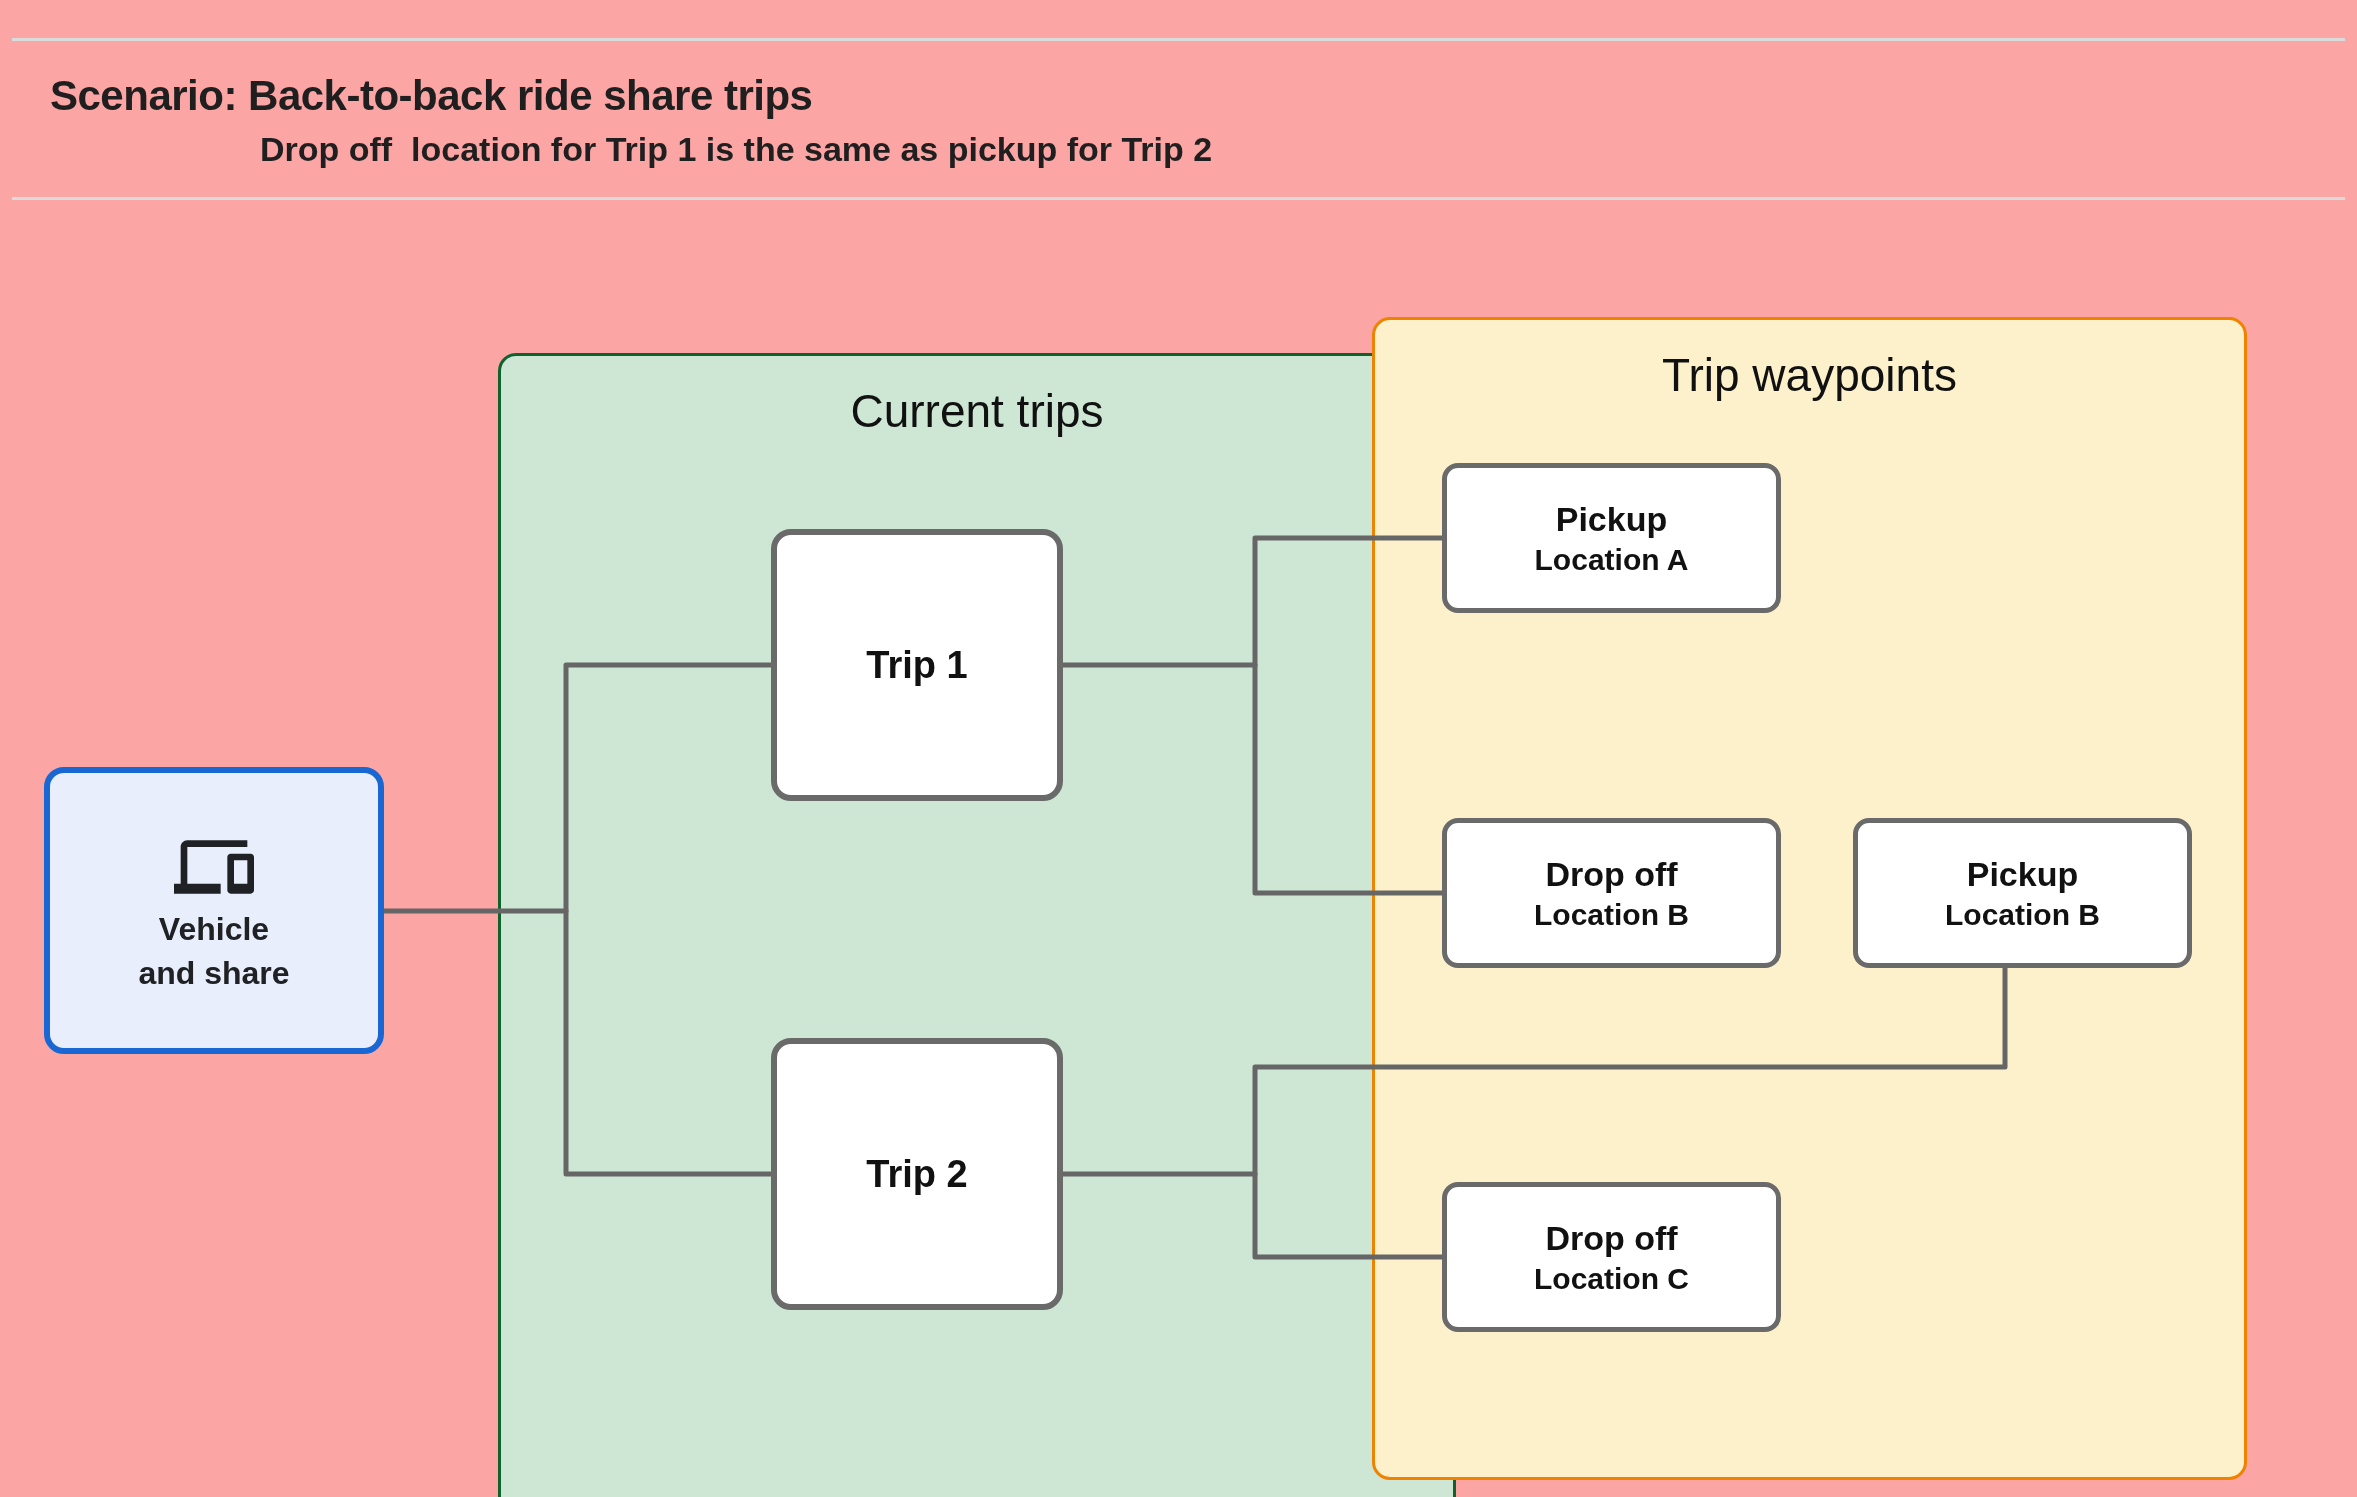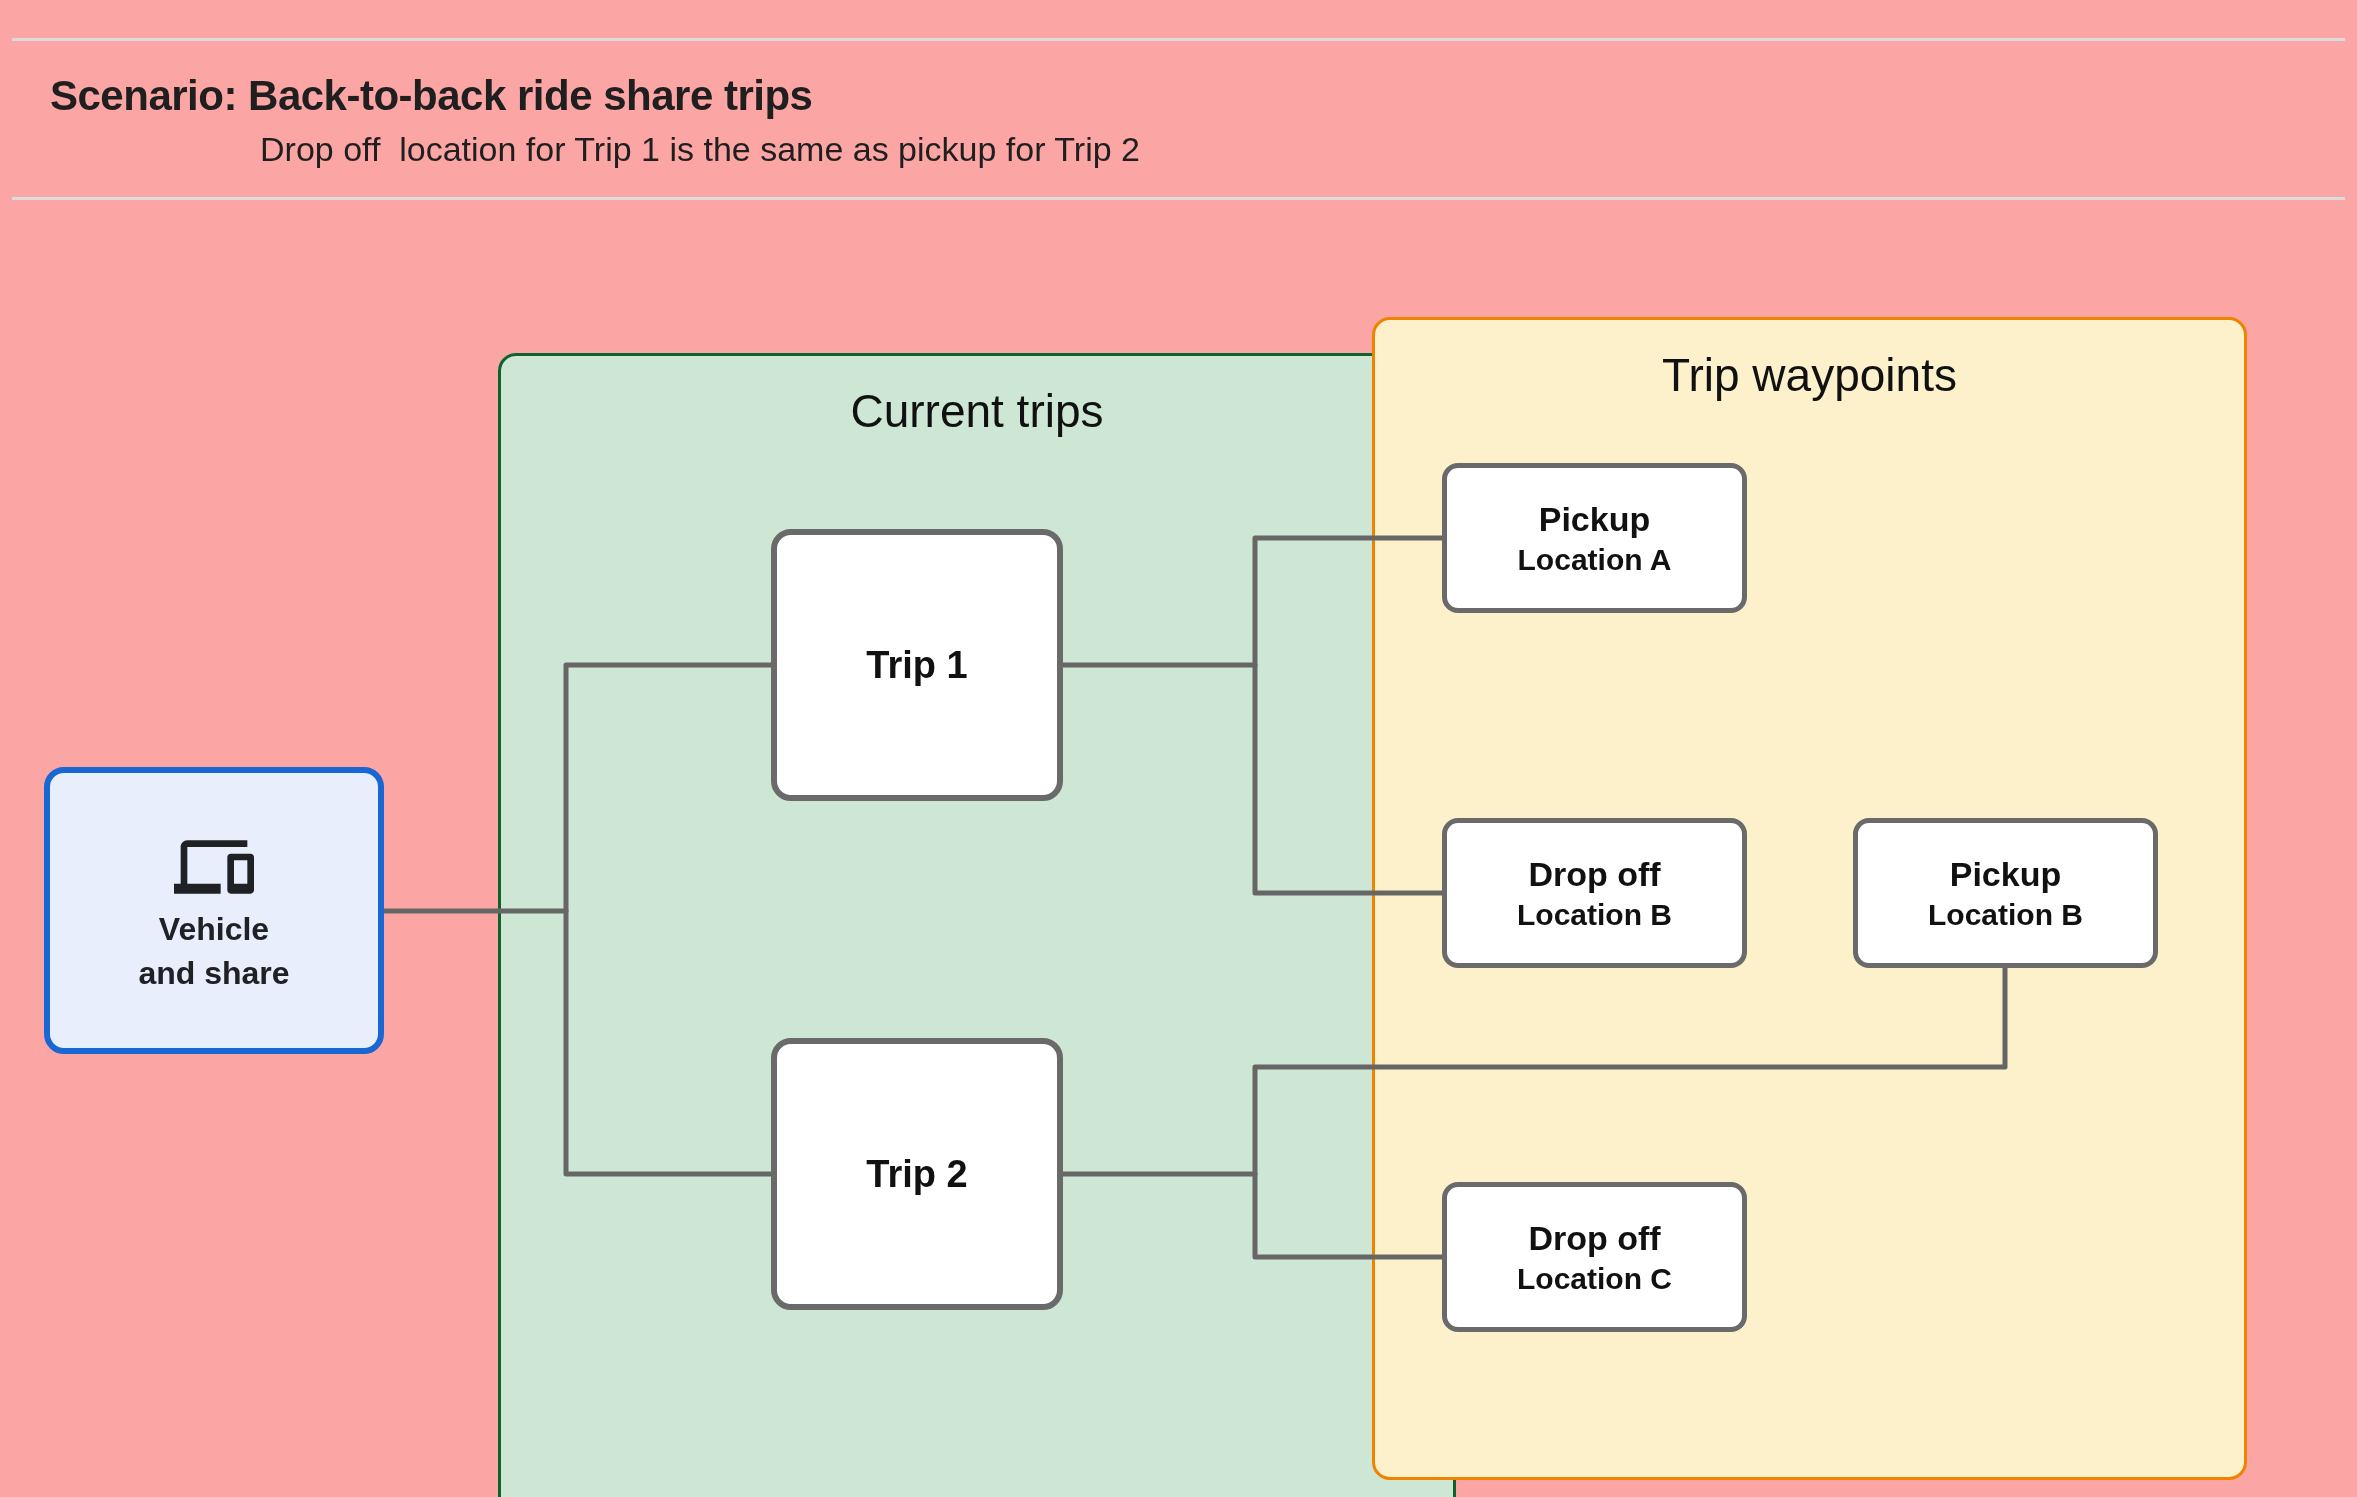--- a/index.html
+++ b/index.html
@@ -44,21 +44,21 @@
     font-weight:bold;
     letter-spacing:-0.5px;
     color:var(--text);
     white-space:pre;
   }
   .scenario-subtitle{
     position:absolute;
     left:260px;
     top:130px;
     font-size:34px;
-    font-weight:normal;
+    font-weight:bold;
     color:var(--text);
     white-space:pre;
   }
   .panel{
     position:absolute;
     top:317px;
     height:1163px;
     border-radius:18px;
     z-index:1;
   }
@@ -117,21 +117,21 @@
     height:272px;
     border-width:6px;
     border-radius:20px;
   }
   .trip-label{
     font-size:38px;
     font-weight:bold;
     color:#111111;
   }
   .node.waypoint{
-    width:305px;
+    width:339px;
     height:150px;
   }
   .waypoint-title{
     font-size:34px;
     font-weight:bold;
     color:#111111;
     line-height:1.25;
   }
   .waypoint-subtitle{
     font-size:30px;

